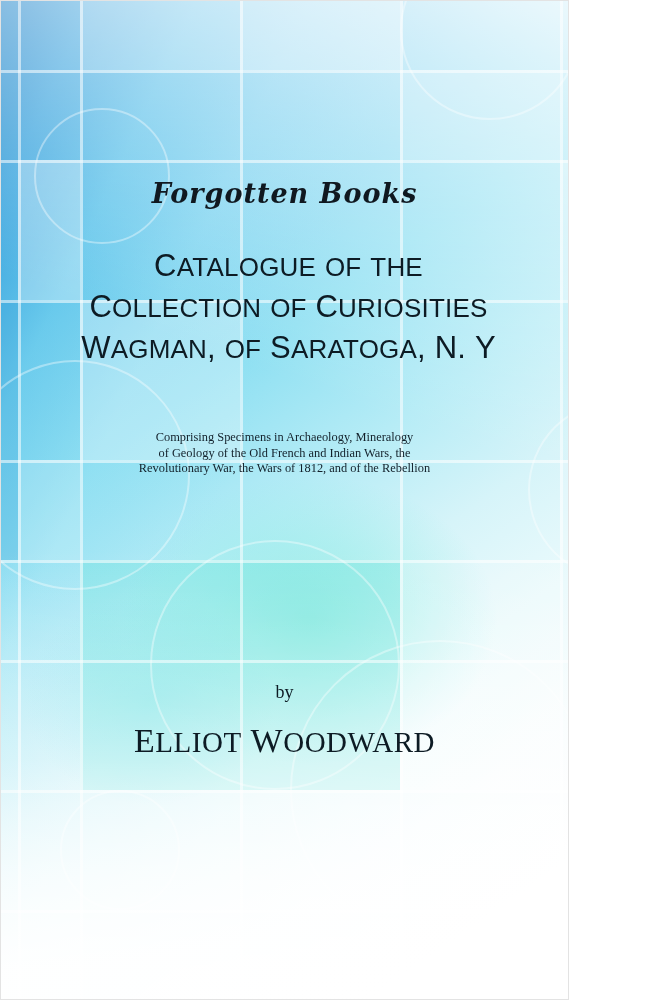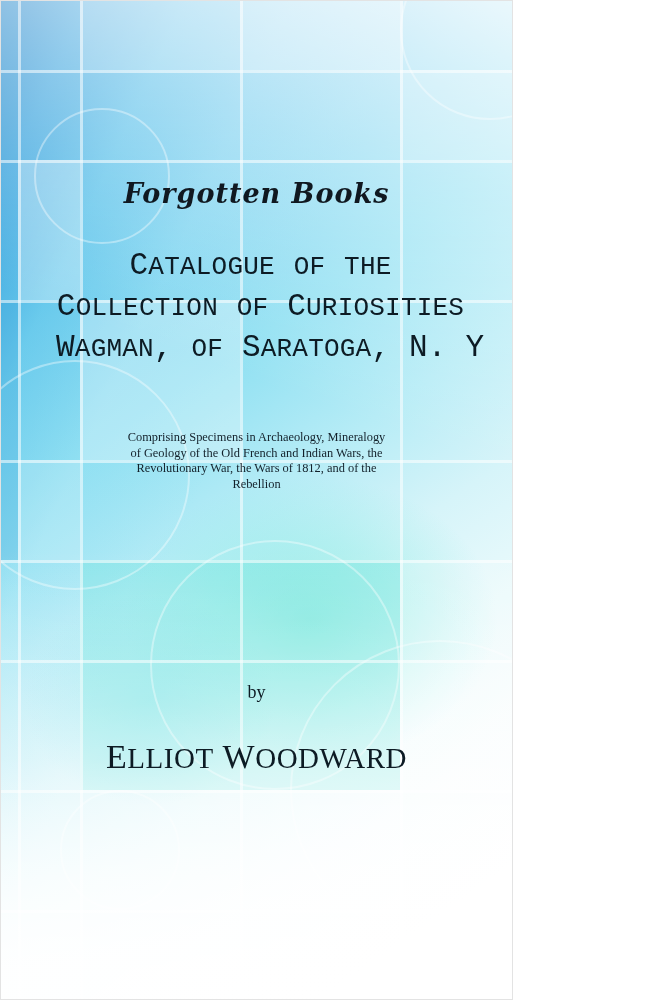--- a/index.html
+++ b/index.html
@@ -9,21 +9,21 @@
   }
   body {
     width: 645px;
     height: 1000px;
     font-family: "Liberation Serif", serif;
     overflow: hidden;
   }
 
   #cover {
     position: relative;
-    width: 513px;
+    width: 569px;
     height: 1000px;
     overflow: hidden;
     background: #fca5a5;
   }
 
   
   .bg-layer {
     position: absolute;
     inset: 0;
     pointer-events: none;
@@ -130,21 +130,21 @@
     font-weight: 700;
     font-style: italic;
   }
 
   .title {
     position: absolute;
     top: 246px;
     left: 56px;
     right: 48px;
     text-align: center;
-    font-family: Liberation Mono, monospace;
+    font-family: Liberation Sans, sans-serif;
     color: #0d1b24;
     font-size: 31px;
     line-height: 40px;
     letter-spacing: 0.2px;
   }
   .title .ln { display: block; white-space: nowrap; }
   .title .sc { font-size: 26px; }
 
   .subtitle {
     position: absolute;
@@ -170,21 +170,20 @@
   }
   .author {
     position: absolute;
     top: 722px;
     left: 0; right: 0;
     text-align: center;
     font-family: "Liberation Serif", serif;
     font-size: 34px;
     letter-spacing: 0.5px;
     color: #0d1b24;
-    margin-top: 16px;
   }
   .author .sc { font-size: 29px; }
 
   
   .page-border {
     position: absolute;
     inset: 0;
     border: 1px solid #e3e3e3;
     box-sizing: border-box;
     pointer-events: none;

